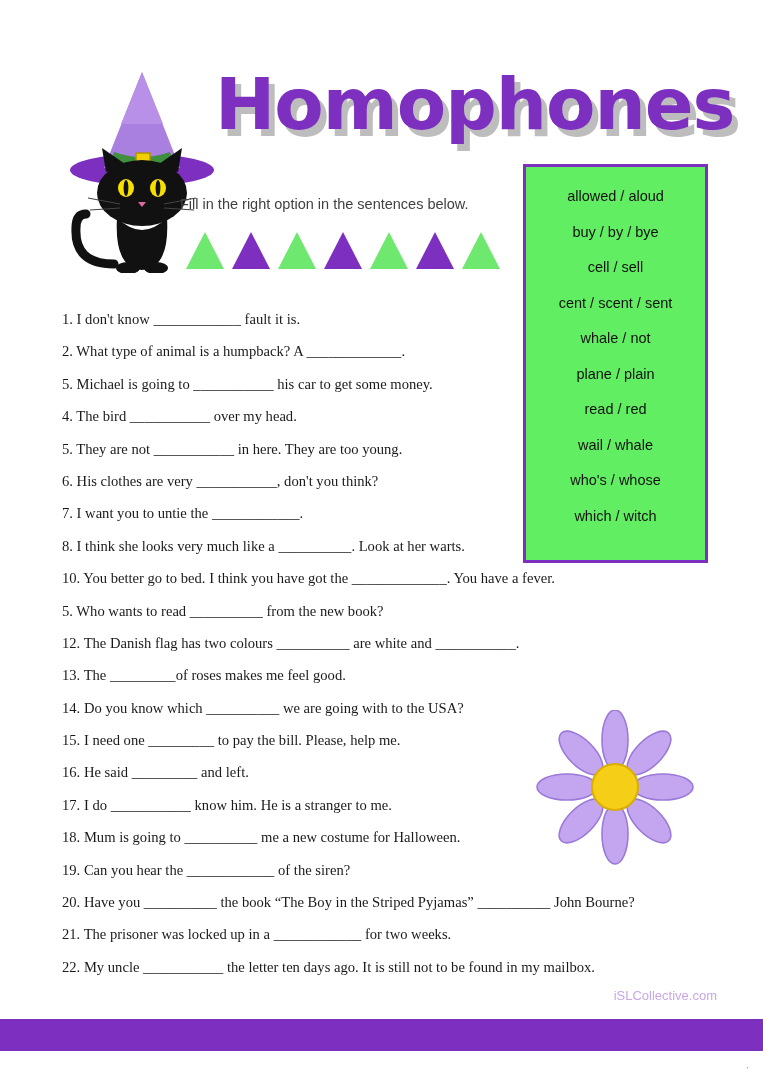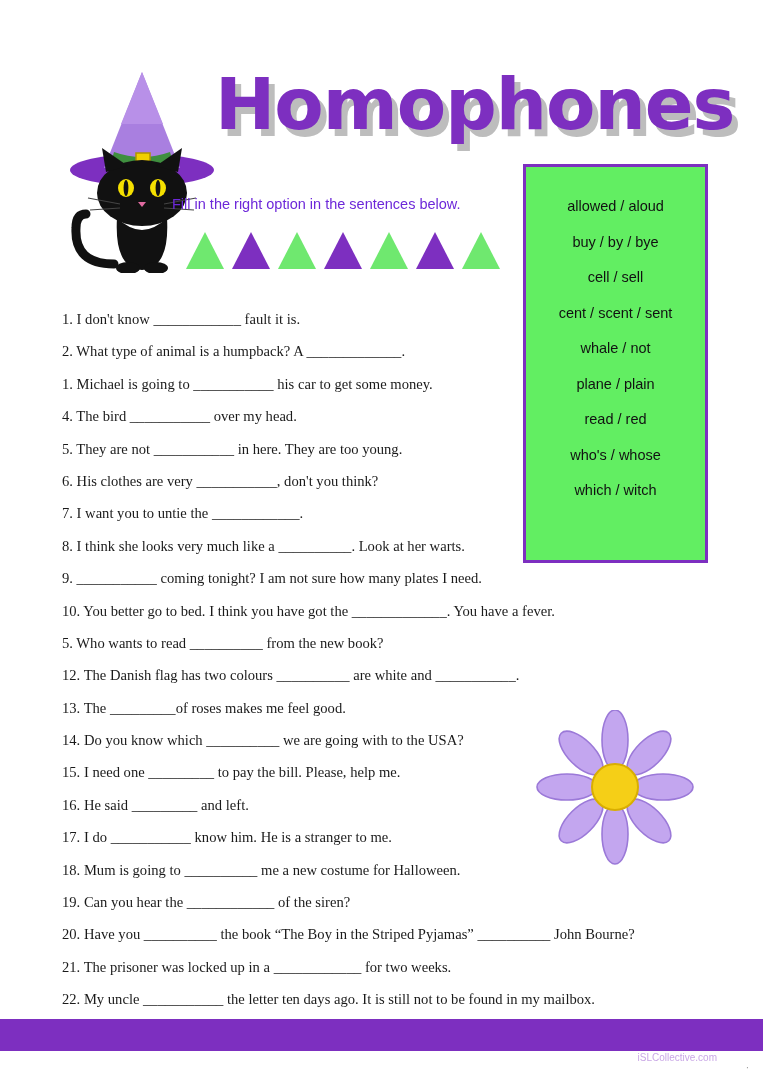--- a/index.html
+++ b/index.html
@@ -44,24 +44,24 @@
     color: #bdbdbd;
     left: 6px;
     top: 7px;
   }
   .title-main {
     color: #7d2fc0;
   }
   
   .instruction {
     position: absolute;
-    left: 172px;
+    left: 180px;
     top: 196px;
     font-size: 14.5px;
-    color: #6d28d9;
+    color: #404040;
     font-family: "Liberation Sans", sans-serif;
   }
   
   .triangles {
     position: absolute;
     left: 186px;
     top: 232px;
     width: 310px;
     height: 40px;
     display: flex;
@@ -77,21 +77,21 @@
   .tri.purple { border-bottom-color: #7d2fc0; }
   
   .wordbank {
     position: absolute;
     left: 523px;
     top: 164px;
     width: 185px;
     height: 399px;
     background: #62ee62;
     border: 3px solid #7d2fc0;
-    padding-top: 22px;
+    padding-top: 12px;
   }
   .wordbank .w {
     text-align: center;
     font-size: 14.5px;
     color: #111111;
     line-height: 35.5px;
     height: 35.5px;
     font-family: "Liberation Sans", sans-serif;
   }
   
@@ -130,22 +130,22 @@
     position: absolute;
     left: 0;
     top: 1019px;
     width: 763px;
     height: 32px;
     background: #7d2fc0;
   }
   .footer-text {
     position: absolute;
     right: 46px;
-    top: 1052px;
-    font-size: 10px;
+    top: 988px;
+    font-size: 13px;
     color: #c9a8e6;
     font-family: "Liberation Sans", sans-serif;
   }
   .footer-dot {
     position: absolute;
     right: 14px;
     top: 1062px;
     font-size: 10px;
     color: #999;
   }
@@ -207,34 +207,34 @@
   </div>
 
   <div class="wordbank">
     <div class="w">allowed / aloud</div>
     <div class="w">buy / by / bye</div>
     <div class="w">cell / sell</div>
     <div class="w">cent / scent / sent</div>
     <div class="w">whale / not</div>
     <div class="w">plane / plain</div>
     <div class="w">read / red</div>
+    <div class="w">wail / whale</div>
     <div class="w">who's / whose</div>
     <div class="w">which / witch</div>
   </div>
 
   <div class="questions">
     <div class="q">1. I don't know ____________ fault it is.</div>
     <div class="q">2. What type of animal is a humpback? A _____________.</div>
-    <div class="q">1. Michael is going to ___________ his car to get some money.</div>
+    <div class="q">5. Michael is going to ___________ his car to get some money.</div>
     <div class="q">4. The bird ___________ over my head.</div>
     <div class="q">5. They are not ___________ in here. They are too young.</div>
     <div class="q">6. His clothes are very ___________, don't you think?</div>
     <div class="q">7. I want you to untie the ____________.</div>
     <div class="q">8. I think she looks very much like a __________. Look at her warts.</div>
-    <div class="q">9. ___________ coming tonight? I am not sure how many plates I need.</div>
     <div class="q">10. You better go to bed. I think you have got the _____________. You have a fever.</div>
     <div class="q">5. Who wants to read __________ from the new book?</div>
     <div class="q">12. The Danish flag has two colours __________ are white and ___________.</div>
     <div class="q">13. The _________of roses makes me feel good.</div>
     <div class="q">14. Do you know which __________ we are going with to the USA?</div>
     <div class="q">15. I need one _________ to pay the bill. Please, help me.</div>
     <div class="q">16. He said _________ and left.</div>
     <div class="q">17. I do ___________ know him. He is a stranger to me.</div>
     <div class="q">18. Mum is going to __________ me a new costume for Halloween.</div>
     <div class="q">19. Can you hear the ____________ of the siren?</div>

